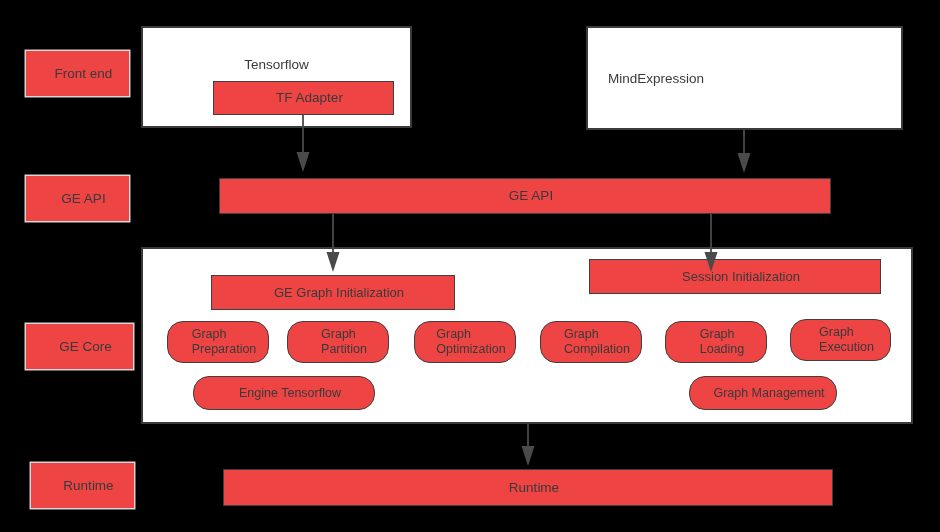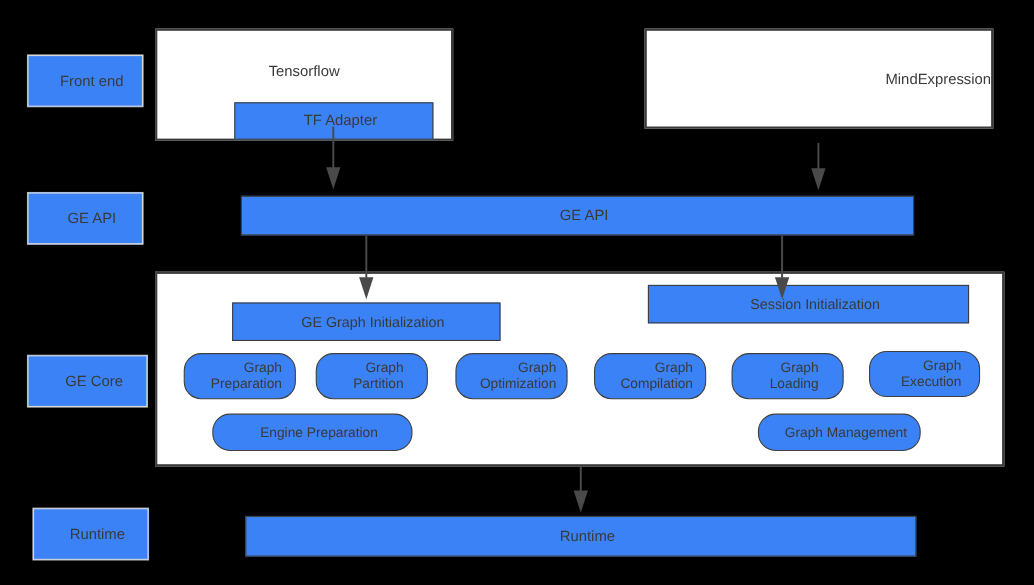--- a/index.html
+++ b/index.html
@@ -13,26 +13,26 @@
     overflow: hidden;
     font-family: "Liberation Sans", sans-serif;
     color: #3a3a3a;
   }
 
   #canvas { position: absolute; inset: 0; }
 
   
   .box {
     position: absolute;
-    background: #3b82f6;
+    background: #ef4444;
     border: 1.6px solid #3f3f3f;
     display: flex;
     align-items: center;
     justify-content: center;
-    text-align: right;
+    text-align: left;
     color: #3a3a3a;
     line-height: 1.18;
     font-size: 13px;
     white-space: pre-line;
     padding-left: 12px;
   }
 
   
   .layer-label {
     font-size: 13.5px;
@@ -78,23 +78,23 @@
   <div class="box layer-label" style="left:25px; top:175px; width:105px; height:47px;">GE API</div>
 
   <div class="box layer-label" style="left:25px; top:323px; width:109px; height:47px;">GE Core</div>
 
   <div class="box layer-label" style="left:30px; top:462px; width:105px; height:47px;">Runtime</div>
 
   <div class="panel" style="left:141px; top:26px; width:271px; height:102px;">
     <div class="panel-title" style="top:29px;">Tensorflow</div>
   </div>
 
-  <div class="box" style="left:213px; top:81px; width:181px; height:34px; font-size:13.5px;margin-top:12px;">TF Adapter</div>
+  <div class="box" style="left:213px; top:81px; width:181px; height:34px; font-size:13.5px;">TF Adapter</div>
 
-  <div class="panel" style="left:586px; top:26px; width:317px; height:91px; display:flex; align-items:center; justify-content:flex-end;">
+  <div class="panel" style="left:586px; top:26px; width:317px; height:104px; display:flex; align-items:center; justify-content:flex-start;padding-left:20px;">
     <span style="font-size:13.5px; color:#3a3a3a;">MindExpression</span>
   </div>
 
   <div class="box bar" style="left:219px; top:178px; width:612px; height:36px;">GE API</div>
 
   <div class="panel" style="left:141px; top:247px; width:772px; height:177px;"></div>
 
   <div class="box" style="left:211px; top:275px; width:244px; height:35px; font-size:13px;">GE Graph Initialization</div>
 
   <div class="box" style="left:589px; top:259px; width:292px; height:35px; font-size:13px;">Session Initialization</div>
@@ -110,21 +110,21 @@
 
   <div class="box small" style="left:540px; top:321px; width:102px; height:42px;">Graph
 Compilation</div>
 
   <div class="box small" style="left:665px; top:321px; width:102px; height:42px;">Graph
 Loading</div>
 
   <div class="box small" style="left:790px; top:319px; width:101px; height:42px;">Graph
 Execution</div>
 
-  <div class="box small" style="left:193px; top:376px; width:182px; height:34px;">Engine Preparation</div>
+  <div class="box small" style="left:193px; top:376px; width:182px; height:34px;">Engine Tensorflow</div>
 
 
   <div class="box small" style="left:689px; top:376px; width:148px; height:34px;">Graph Management</div>
 
   <div class="box bar" style="left:223px; top:469px; width:610px; height:37px;">Runtime</div>
 
   <div class="conn" style="left:0; top:0; width:940px; height:532px; pointer-events:none;">
     <svg width="940" height="532" viewBox="0 0 940 532">
 
       <g>

